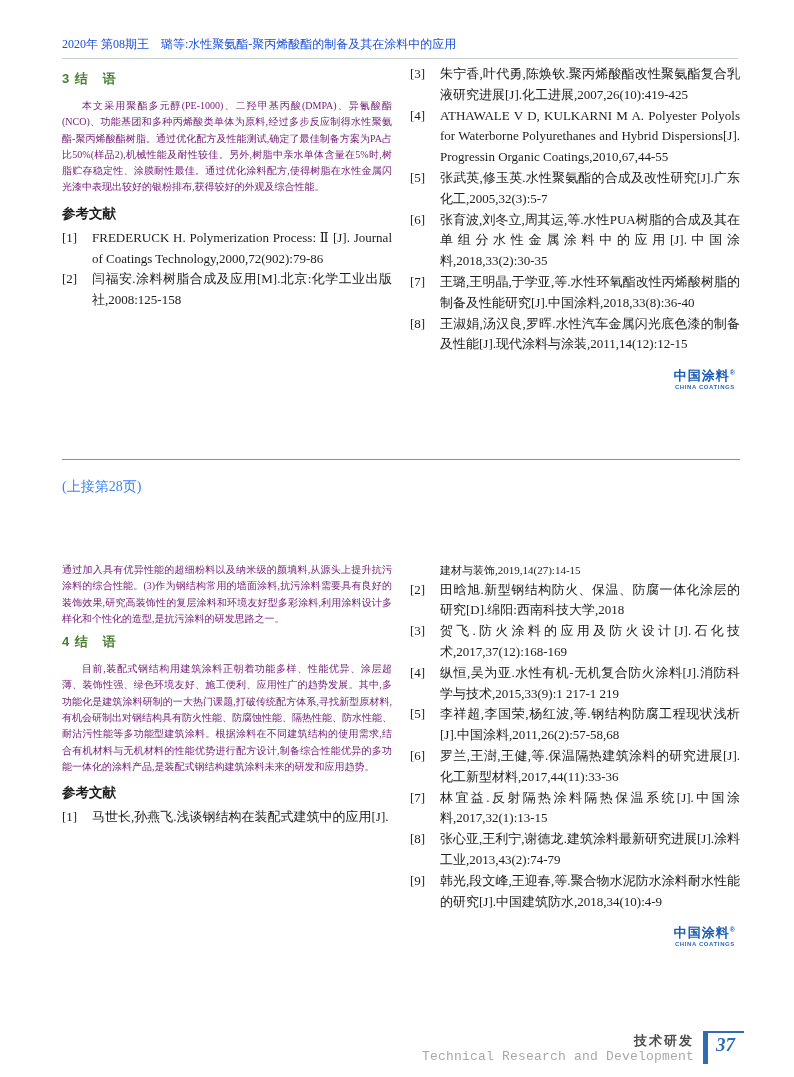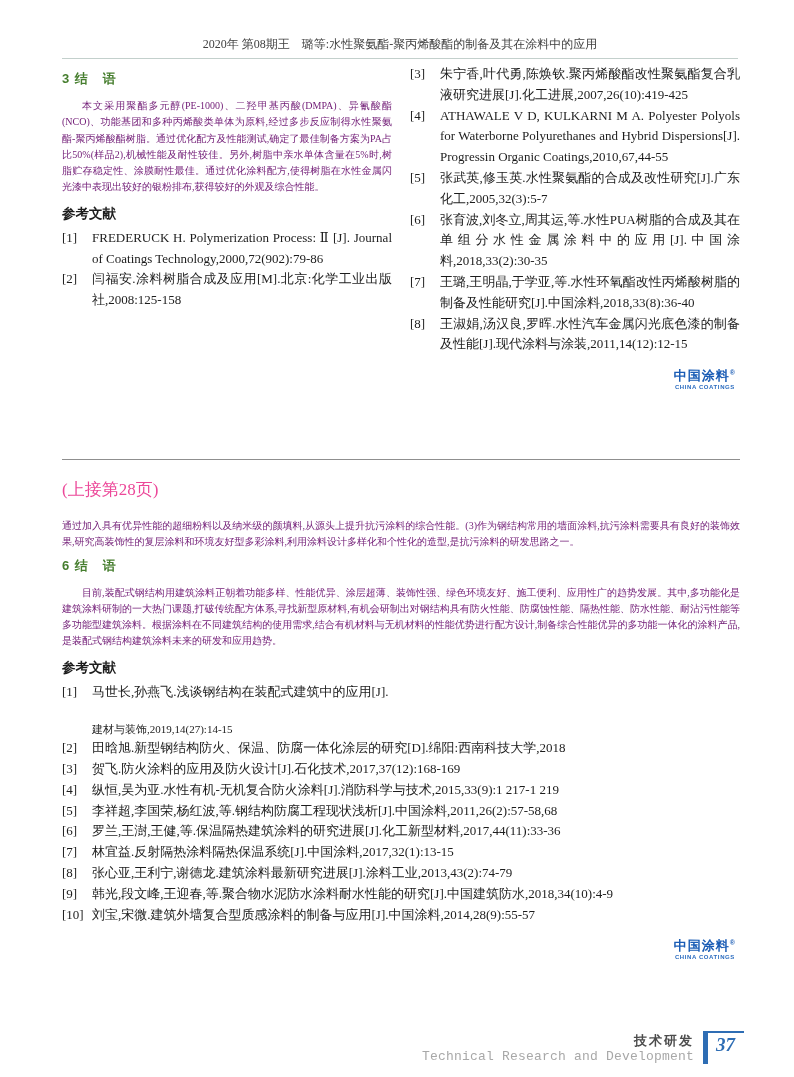--- a/index.html
+++ b/index.html
@@ -8,30 +8,30 @@
     width:794px; height:1077px;
     background:#ffffff;
     font-family:"Liberation Serif","DejaVu Serif",serif;
     color:#1c1c1c;
     overflow:hidden;
     margin:0 auto;
   }
   
   .header {
     position:absolute; top:36px; left:62px; right:56px;
-    display:flex; justify-content:center; align-items:flex-end;
-    color:#404040; font-size:12px;
+    display:flex; justify-content:flex-start; align-items:flex-end;
+    color:#1d4ed8; font-size:12px;
     padding-bottom:5px;
     border-bottom:1px solid #c3d0cc;
   }
   
   .cols { position:absolute; left:62px; right:54px; display:flex; gap:18px; }
   .col { flex:1; min-width:0; }
   .article1 { top:64px; }
-  .article2 { top:518px;flex-direction:column; }
+  .article2 { top:562px; }
 
   .section-heading {
     font-family:"Liberation Sans","DejaVu Sans",sans-serif;
     color:#467e2e; font-weight:bold; font-size:13px;
     margin:6px 0 10px 0; letter-spacing:1px;
   }
   .para {
     font-size:10px; line-height:1.63; text-align:justify;
     margin:0; color:#701a75;
   }
@@ -54,21 +54,21 @@
   }
   .logo-cn sup { font-size:7px; }
   .logo-en {
     color:#2b6cc0; font-size:6px; letter-spacing:0.6px;
     font-family:"Liberation Sans","DejaVu Sans",sans-serif;
     font-weight:bold;
   }
 
   
   .divider { position:absolute; left:62px; right:54px; top:459px; border-top:1px solid #8f8f8f; }
-  .cont-note { position:absolute; left:62px; top:478px; font-size:17px; color:#ec4899;text-align:right; }
+  .cont-note { position:absolute; left:62px; top:478px; font-size:14px; color:#3b82f6;text-align:right; }
 
   
   .footer { position:absolute; right:50px; bottom:13px; display:flex; align-items:center; gap:9px; }
   .footer-text { text-align:right; padding-top:3px; }
   .footer-cn {
     font-family:"Liberation Sans","DejaVu Sans",sans-serif;
     font-size:13px; font-weight:bold; color:#4c4c4c; letter-spacing:2px; line-height:1.2;
   }
   .footer-en {
     font-family:Liberation Mono, monospace;
@@ -149,21 +149,21 @@
       </div>
     </div>
   </div>
 
   <div class="divider"></div>
   <div class="cont-note">(上接第28页)</div>
 
   <div class="cols article2">
     <div class="col">
       <p class="para">通过加入具有优异性能的超细粉料以及纳米级的颜填料,从源头上提升抗污涂料的综合性能。(3)作为钢结构常用的墙面涂料,抗污涂料需要具有良好的装饰效果,研究高装饰性的复层涂料和环境友好型多彩涂料,利用涂料设计多样化和个性化的造型,是抗污涂料的研发思路之一。</p>
-      <div class="section-heading">6 结　语</div>
+      <div class="section-heading">4 结　语</div>
       <p class="para indent">目前,装配式钢结构用建筑涂料正朝着功能多样、性能优异、涂层超薄、装饰性强、绿色环境友好、施工便利、应用性广的趋势发展。其中,多功能化是建筑涂料研制的一大热门课题,打破传统配方体系,寻找新型原材料,有机会研制出对钢结构具有防火性能、防腐蚀性能、隔热性能、防水性能、耐沾污性能等多功能型建筑涂料。根据涂料在不同建筑结构的使用需求,结合有机材料与无机材料的性能优势进行配方设计,制备综合性能优异的多功能一体化的涂料产品,是装配式钢结构建筑涂料未来的研发和应用趋势。</p>
       <div class="refs-title">参考文献</div>
       <div>
 
           <div class="ref">
             <span class="ref-label">[1]</span>
             <span class="ref-text">马世长,孙燕飞.浅谈钢结构在装配式建筑中的应用[J].</span>
           </div>
         </div>
     </div>
@@ -204,24 +204,20 @@
           <div class="ref">
             <span class="ref-label">[8]</span>
             <span class="ref-text">张心亚,王利宁,谢德龙.建筑涂料最新研究进展[J].涂料工业,2013,43(2):74-79</span>
           </div>
 
           <div class="ref">
             <span class="ref-label">[9]</span>
             <span class="ref-text">韩光,段文峰,王迎春,等.聚合物水泥防水涂料耐水性能的研究[J].中国建筑防水,2018,34(10):4-9</span>
           </div>
 
-          <div class="ref">
-            <span class="ref-label">[10]</span>
-            <span class="ref-text">刘宝,宋微.建筑外墙复合型质感涂料的制备与应用[J].中国涂料,2014,28(9):55-57</span>
-          </div>
         </div>
       <div class="logo">
         <div class="logo-cn"><span>中国涂料</span><sup>®</sup></div>
         <div class="logo-en">CHINA COATINGS</div>
       </div>
     </div>
   </div>
 
   <div class="footer">
     <div class="footer-text">

